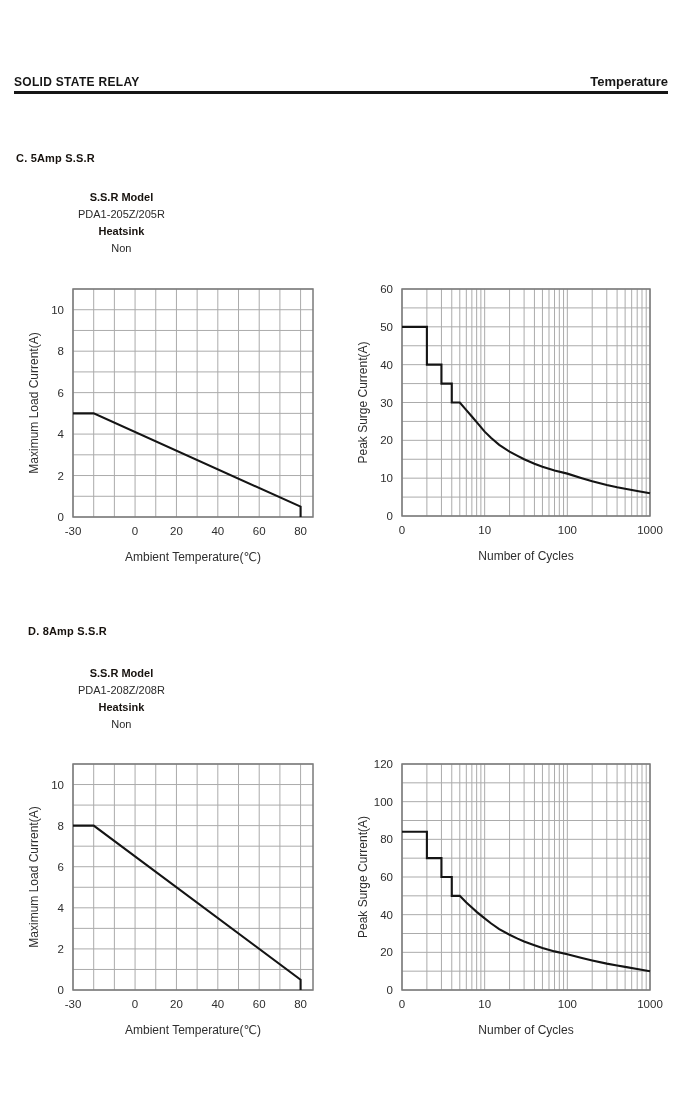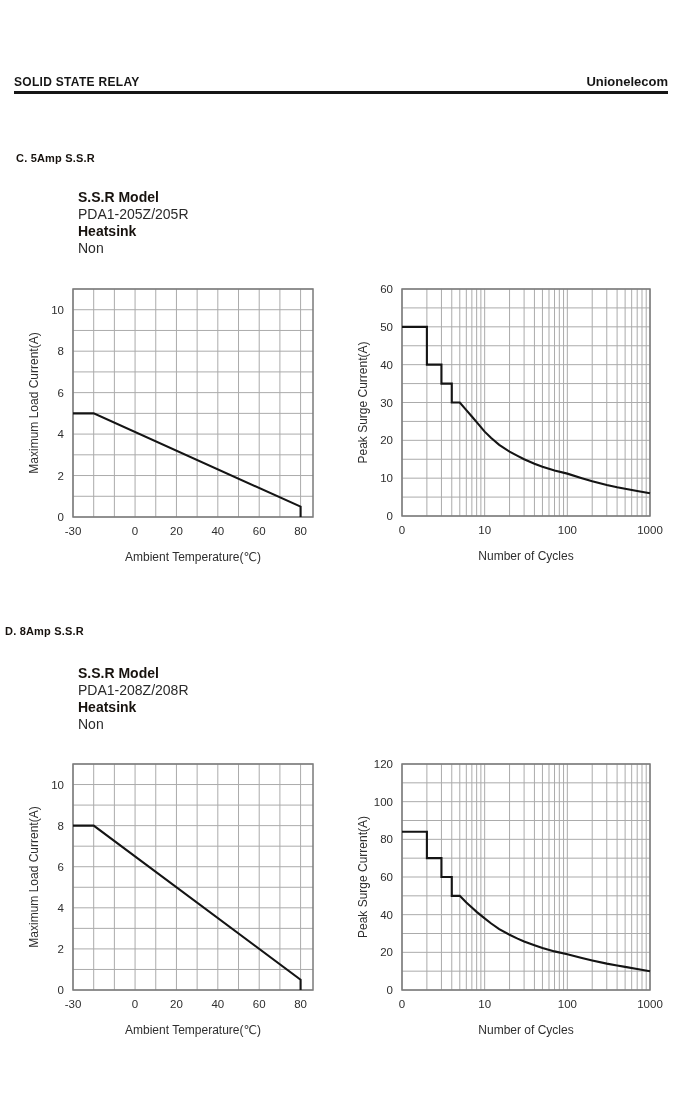--- a/index.html
+++ b/index.html
@@ -29,40 +29,40 @@
     left:14px;top:76px;
     background:#17120e;color:#ffffff;
     font-size:17px;letter-spacing:.3px;
     padding:1px 10px 4px 9px;
     border:1px solid #000;
   }
   .sec-heading{
     font-size:11px;font-weight:bold;color:#17120e;margin:0;letter-spacing:.2px;
   }
   .sec-heading.c{left:16px;top:132px;}
-  .sec-heading.d{left:5px;top:605px;}
+  .sec-heading.d{left:28px;top:605px;}
   .model-block{
-    font-size:14px;line-height:17px;color:#2a2a2a;
+    font-size:11px;line-height:17px;color:#2a2a2a;text-align:center;
   }
   .model-block.c{left:78px;top:169px;}
   .model-block.d{left:78px;top:645px;}
   .model-block .b{font-weight:bold;color:#17120e;}
   svg.chart{position:absolute;overflow:visible;}
   svg.chart text{
     font-family:"Liberation Sans","DejaVu Sans",sans-serif;
     fill:#2e2e2e;
   }
 </style>
 </head>
 <body>
 
 <div class="page">
 
   <div class="abs doc-type">SOLID STATE RELAY</div>
-  <div class="abs brand">Unionelecom</div>
+  <div class="abs brand">Temperature</div>
   <div class="abs hdr-rule"></div>
 
   <section>
     <h2 class="abs sec-heading c">C. 5Amp S.S.R</h2>
     <div class="abs model-block c">
       <div class="b">S.S.R Model</div>
       <div>PDA1-205Z/205R</div>
       <div class="b">Heatsink</div>
       <div>Non</div>
     </div>

